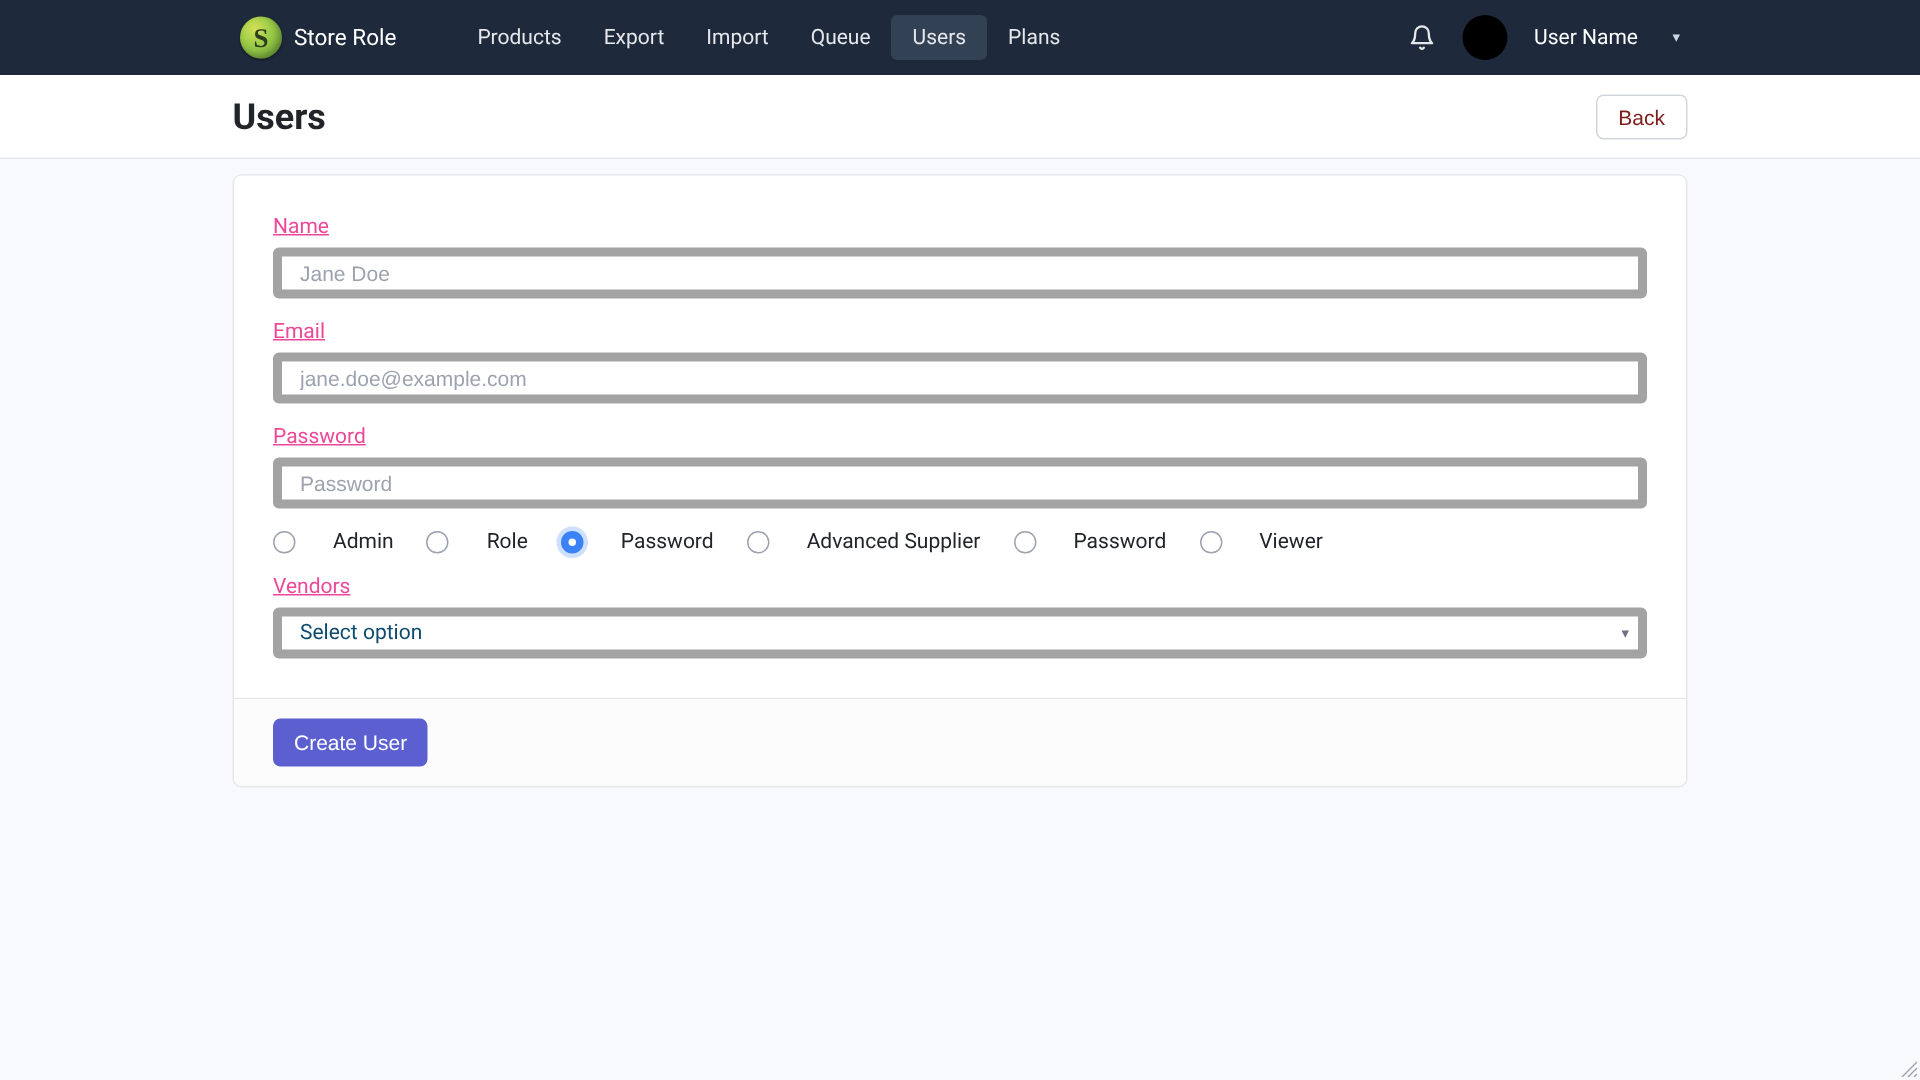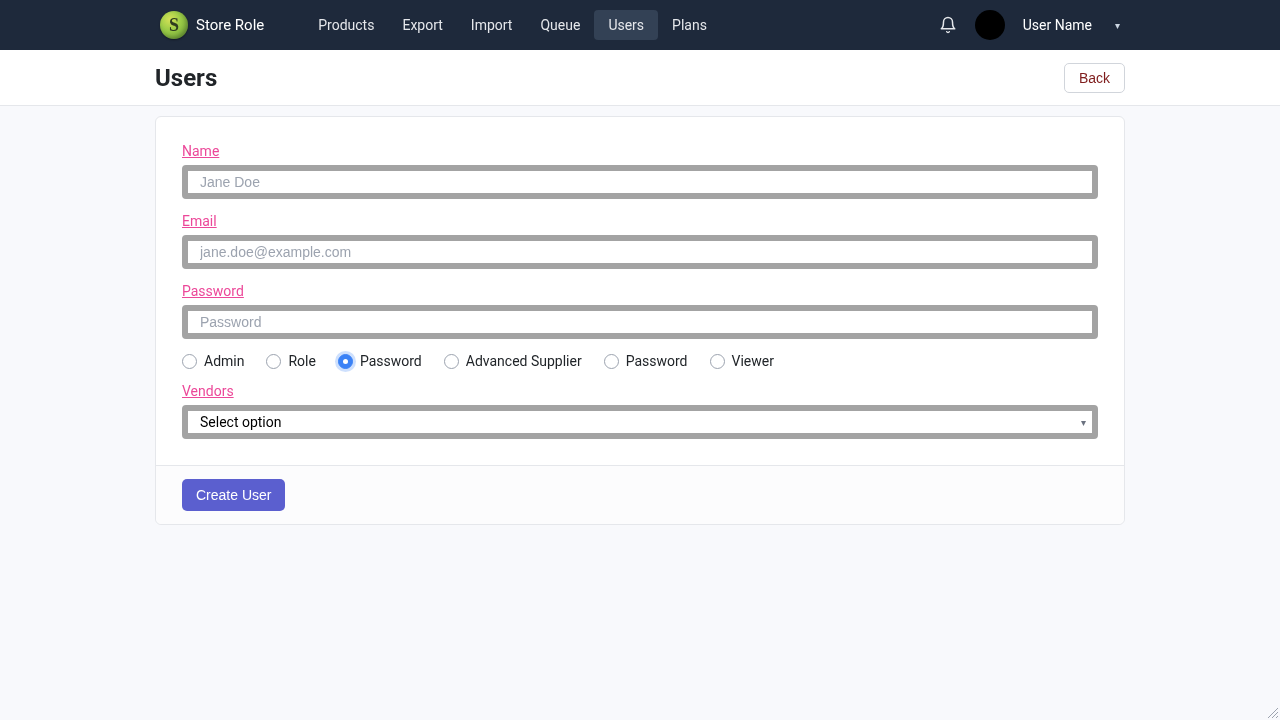--- a/index.html
+++ b/index.html
@@ -117,21 +117,21 @@
   }
   .form-control::placeholder { color: #9ca3af; }
   .radio-row {
     display: flex;
     gap: 22px;
     margin-top: 8px;
   }
   .radio-item {
     display: flex;
     align-items: center;
-    gap: 7px;
+    gap: 25px;
     cursor: pointer;
     font-size: 14px;
   }
   .radio-circle {
     width: 15px;
     height: 15px;
     border: 1px solid #9ca3af;
     border-radius: 50%;
     position: relative;
     background: #fff;
@@ -142,21 +142,21 @@
     box-shadow: 0 0 0 3px rgba(59,130,246,.25);
   }
   .radio-circle.checked::after {
     content: "";
     position: absolute;
     inset: 4px;
     background: #fff;
     border-radius: 50%;
   }
   .select-wrap { position: relative; }
-  .select-placeholder { color: #000000; }
+  .select-placeholder { color: #0c4a6e; }
   .select-caret {
     position: absolute;
     right: 12px;
     top: 50%;
     transform: translateY(-50%);
     color: #6b7280;
     font-size: 10px;
     pointer-events: none;
   }
   .card-footer {

